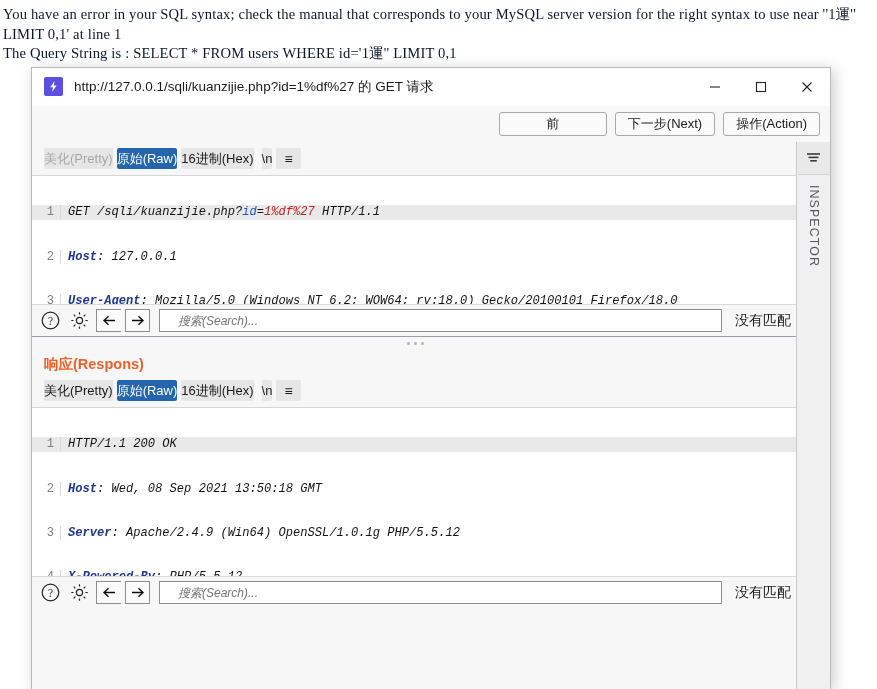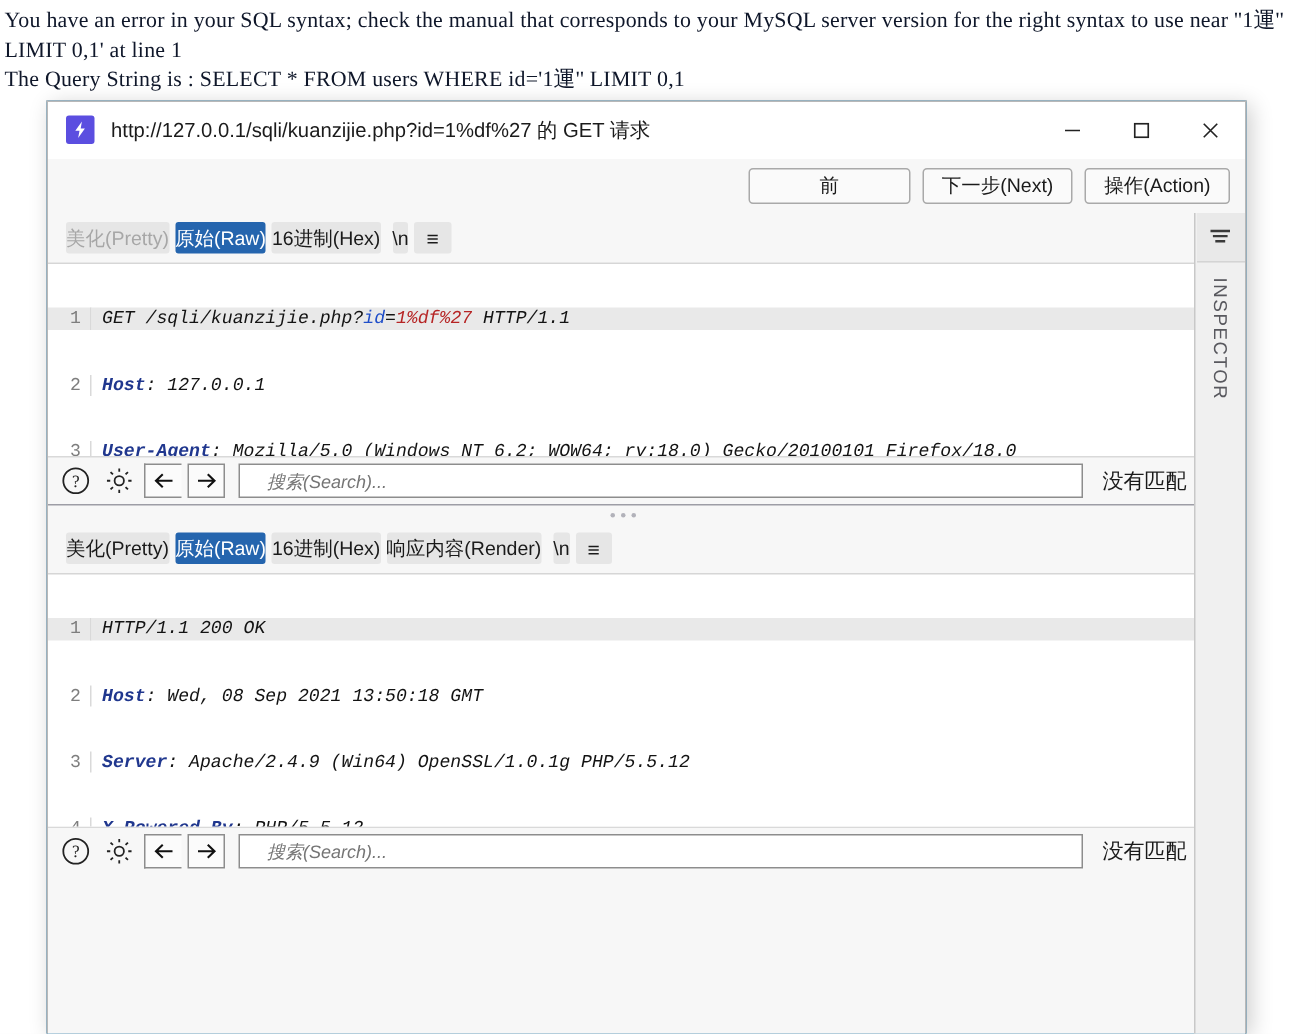--- a/index.html
+++ b/index.html
@@ -413,26 +413,28 @@
 
       <div class="splitter">
         <span class="dots">
             <i></i>
             <i></i>
             <i></i>
           </span>
       </div>
 
       <div>
+        <div class="panel-head">
+          <div class="panel-title">响应(Respons)</div>
+        </div>
 
         <div class="tabs-row">
           <div class="tab">美化(Pretty)</div>
           <div class="tab sel">原始(Raw)</div>
           <div class="tab">16进制(Hex)</div>
-          <div class="tab">响应内容(Render)</div>
           <div class="tab sep">\n</div>
           <div class="tab icon-tab">≡</div>
         </div>
 
         <div class="editor" style="height:168px;">
           <div class="code">
             <div class="code-line first">
               <div class="gutter">1</div>
               <div class="ltext"><span class="hv">HTTP/1.1 200 OK</span></div>
             </div>

